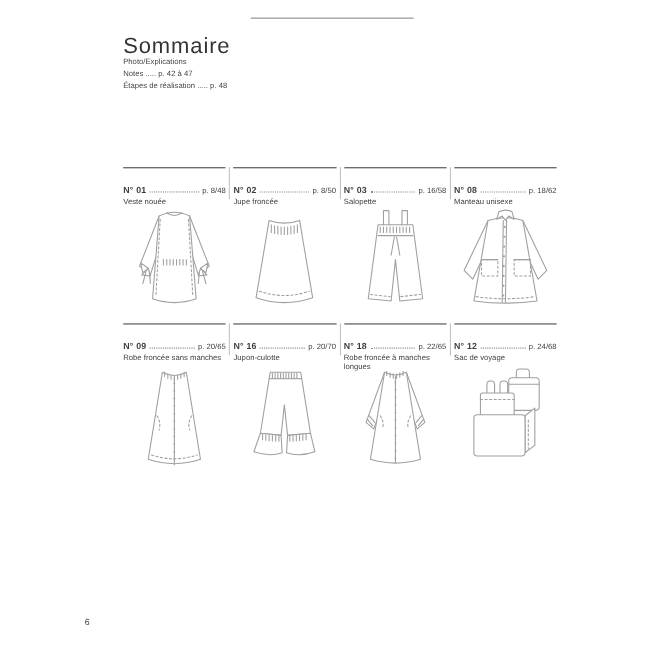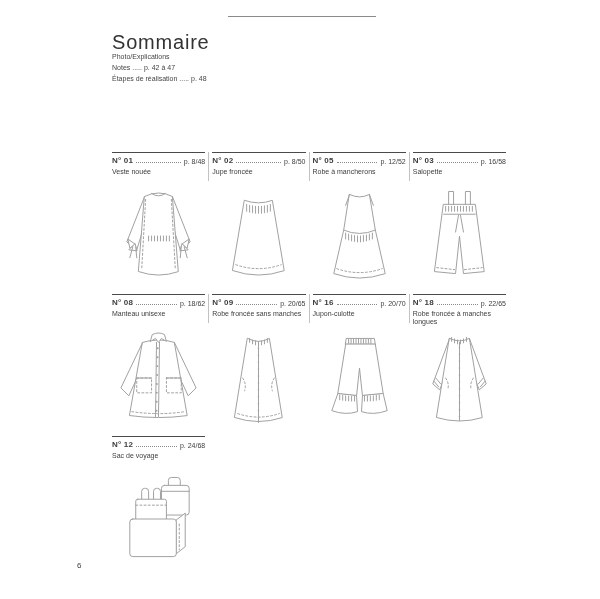--- a/index.html
+++ b/index.html
@@ -28,21 +28,21 @@
     display:grid; grid-template-columns:repeat(4,1fr); column-gap:7px;
   }
   .cell { position:relative; height:142px; }
   .cell:not(:nth-child(4n+1))::before {
     content:""; position:absolute; left:-4px; top:0; width:1px; height:29px; background:#c2c2c2;
   }
   .cell-header {
     border-top:1px solid #4a4a4a; padding-top:3px;
     display:flex; align-items:flex-end;
   }
-  .num { font-size:8px; font-weight:700; letter-spacing:0.2px; white-space:nowrap; }
+  .num { font-size:8px; font-weight:700; letter-spacing:0.2px; white-space:nowrap;margin-top:12px; }
   .leader { flex:1; border-bottom:1px dotted #8a8a8a; margin:0 3px 2px; min-width:8px; }
   .pageref { font-size:7px; white-space:nowrap; }
   .cell-name { font-size:7px; line-height:8px; padding-top:3px; color:#3d3d3d; }
   .cell-illus { position:absolute; left:0; top:32px; width:93px; height:104px; }
   svg.art { width:100%; height:100%; display:block; }
   .art path, .art rect, .art circle {
     stroke:#a0a0a0; stroke-width:1; fill:none; stroke-linecap:round; stroke-linejoin:round;
   }
   .art .fill { fill:#ffffff; }
   .art .dash { stroke-dasharray:2 2.2; }
@@ -102,37 +102,20 @@
         <svg class="art" viewBox="0 0 94 104">
           <path class="fill" d="M33,16 Q47,21 61,16 L73,87 Q47,96 21,87 Z"></path>
           <path d="M35,20 v7 M38,21 v7 M41,21.5 v7 M44,22 v7 M47,22 v7 M50,22 v7 M53,21.5 v7 M56,21 v7 M59,20 v7"></path>
           <path class="dash" d="M24,81 Q47,89 70,81"></path>
         </svg>
       </div>
     </div>
 
 
 
-    <div class="cell">
-      <div class="cell-header">
-        <span class="num">N° 05</span>
-        <span class="leader"></span>
-        <span class="pageref">p. 12/52</span>
-      </div>
-      <div class="cell-name">Robe à mancherons</div>
-      <div class="cell-illus">
-        <svg class="art" viewBox="0 0 94 104">
-          <path class="fill" d="M37,10 Q47,15 57,10 L63,46 L73,90 Q47,99 21,90 L31,46 Z"></path>
-          <path d="M37,10 L33,21 M57,10 L61,21"></path>
-          <path d="M31,46 Q47,53 63,46"></path>
-          <path d="M33,49 v6 M36,50 v6 M39,51 v6 M42,51.5 v6 M45,52 v6 M48,52 v6 M51,51.5 v6 M54,51 v6 M57,50 v6 M60,49 v6"></path>
-          <path class="dash" d="M24,85 Q47,93 70,85"></path>
-        </svg>
-      </div>
-    </div>
 
 
     <div class="cell">
       <div class="cell-header">
         <span class="num">N° 03</span>
         <span class="leader"></span>
         <span class="pageref">p. 16/58</span>
       </div>
       <div class="cell-name">Salopette</div>
       <div class="cell-illus">

